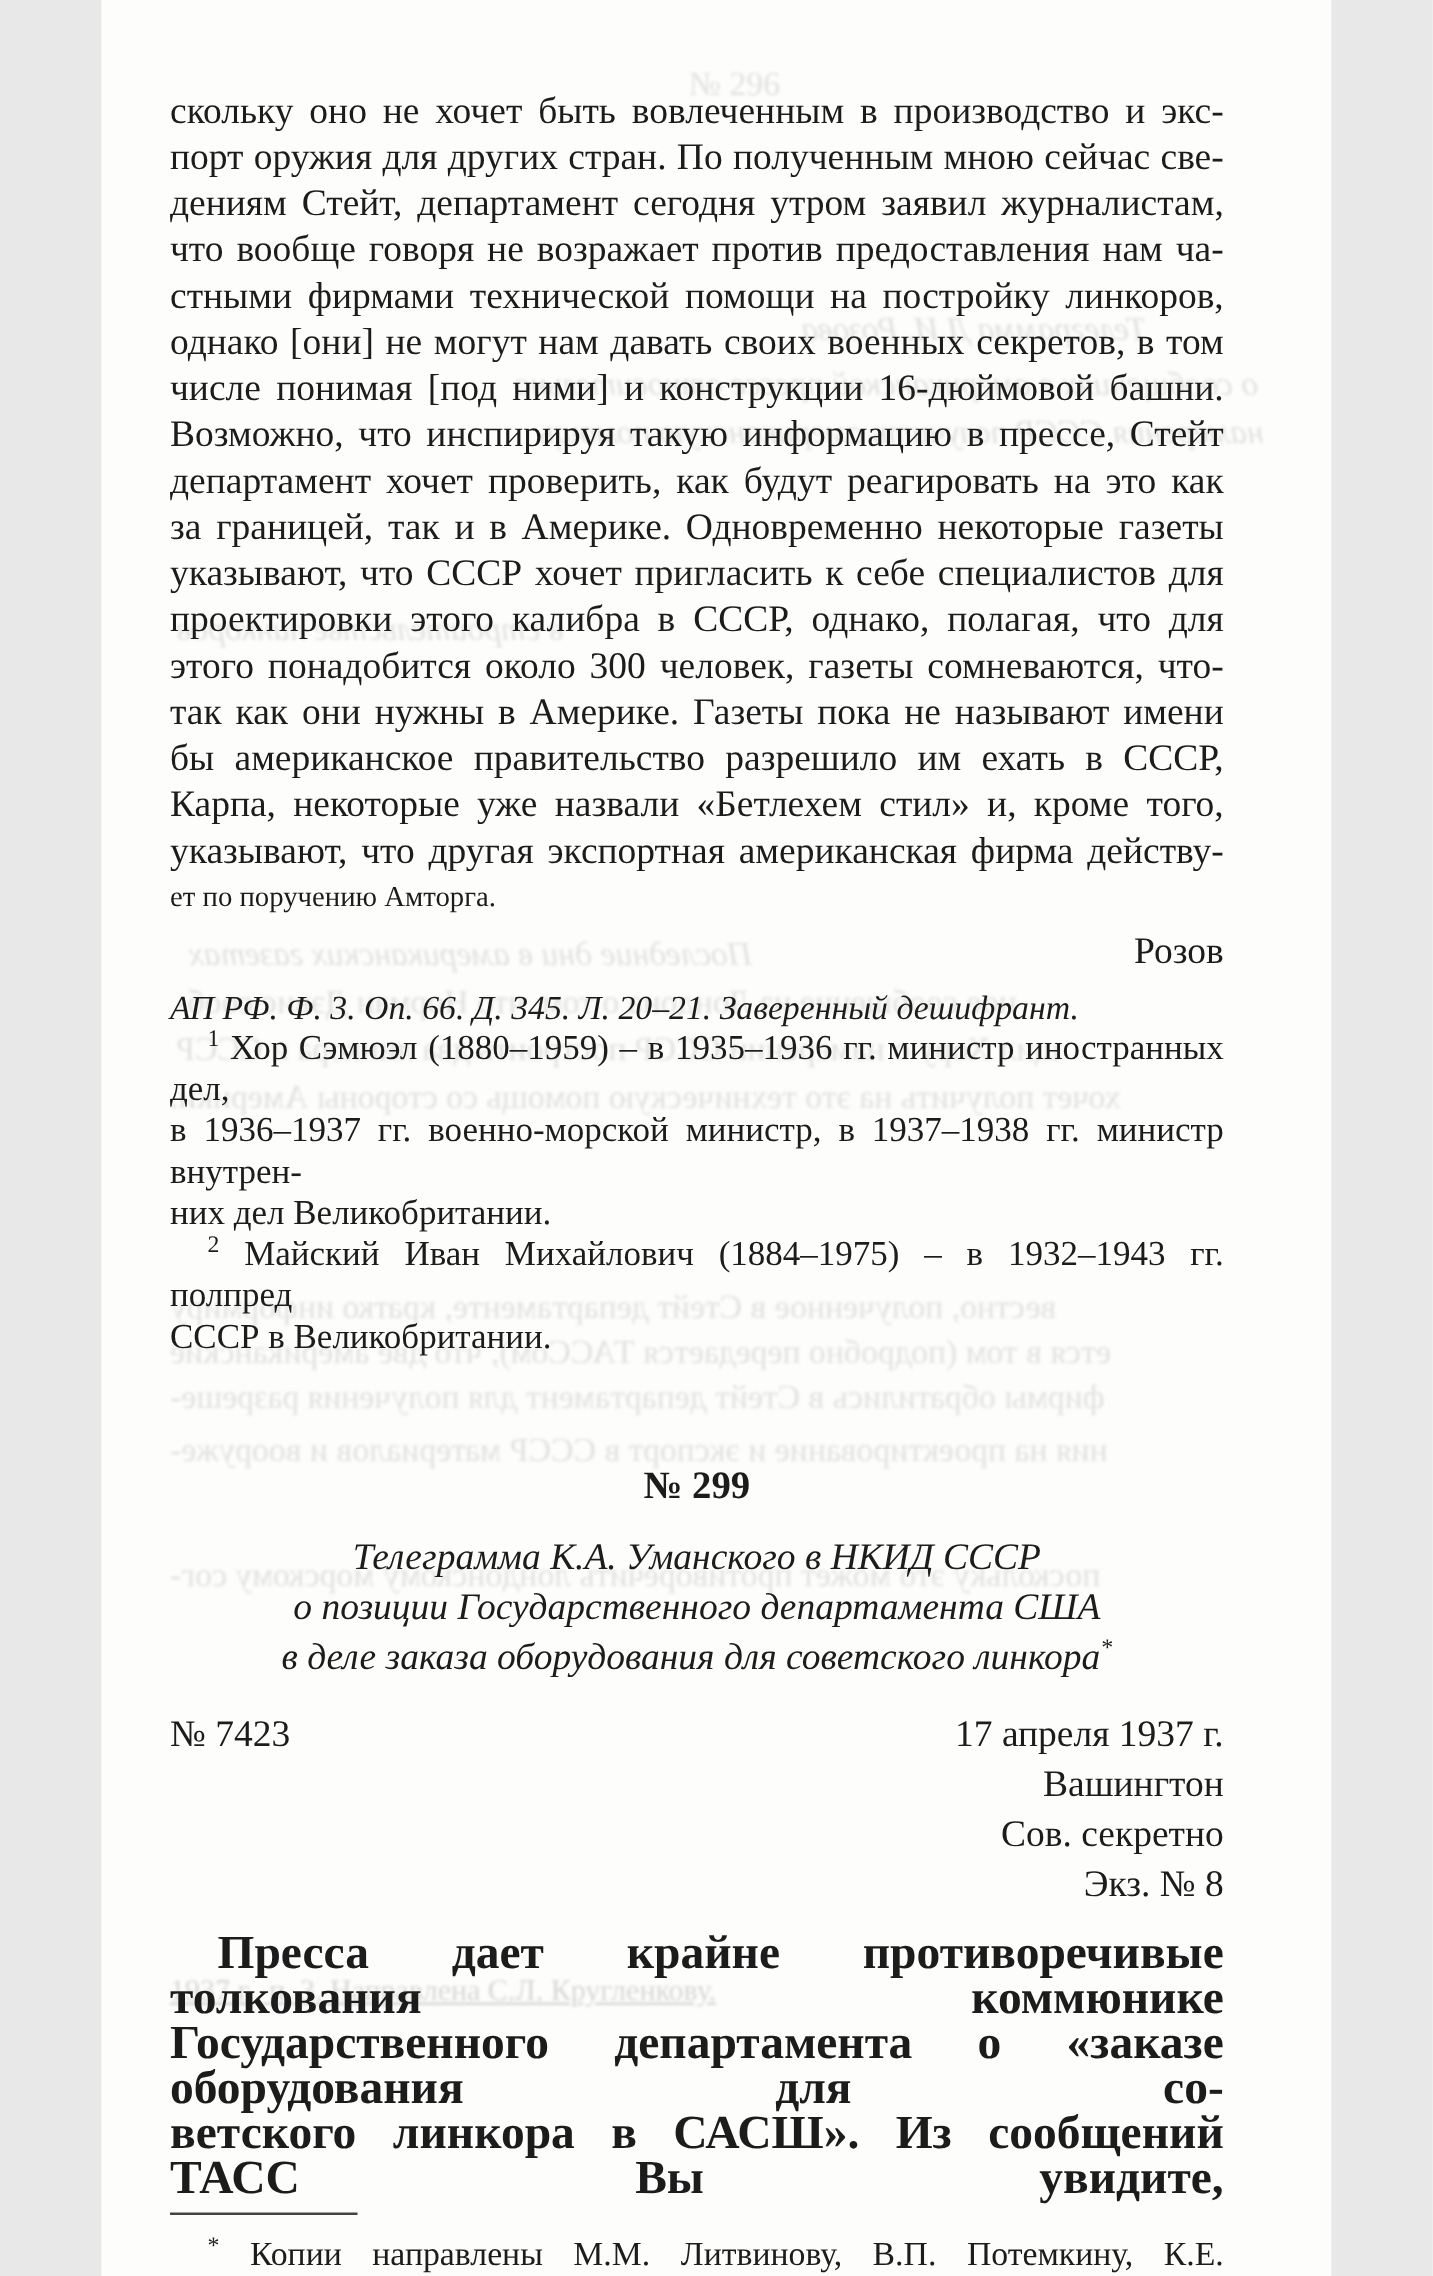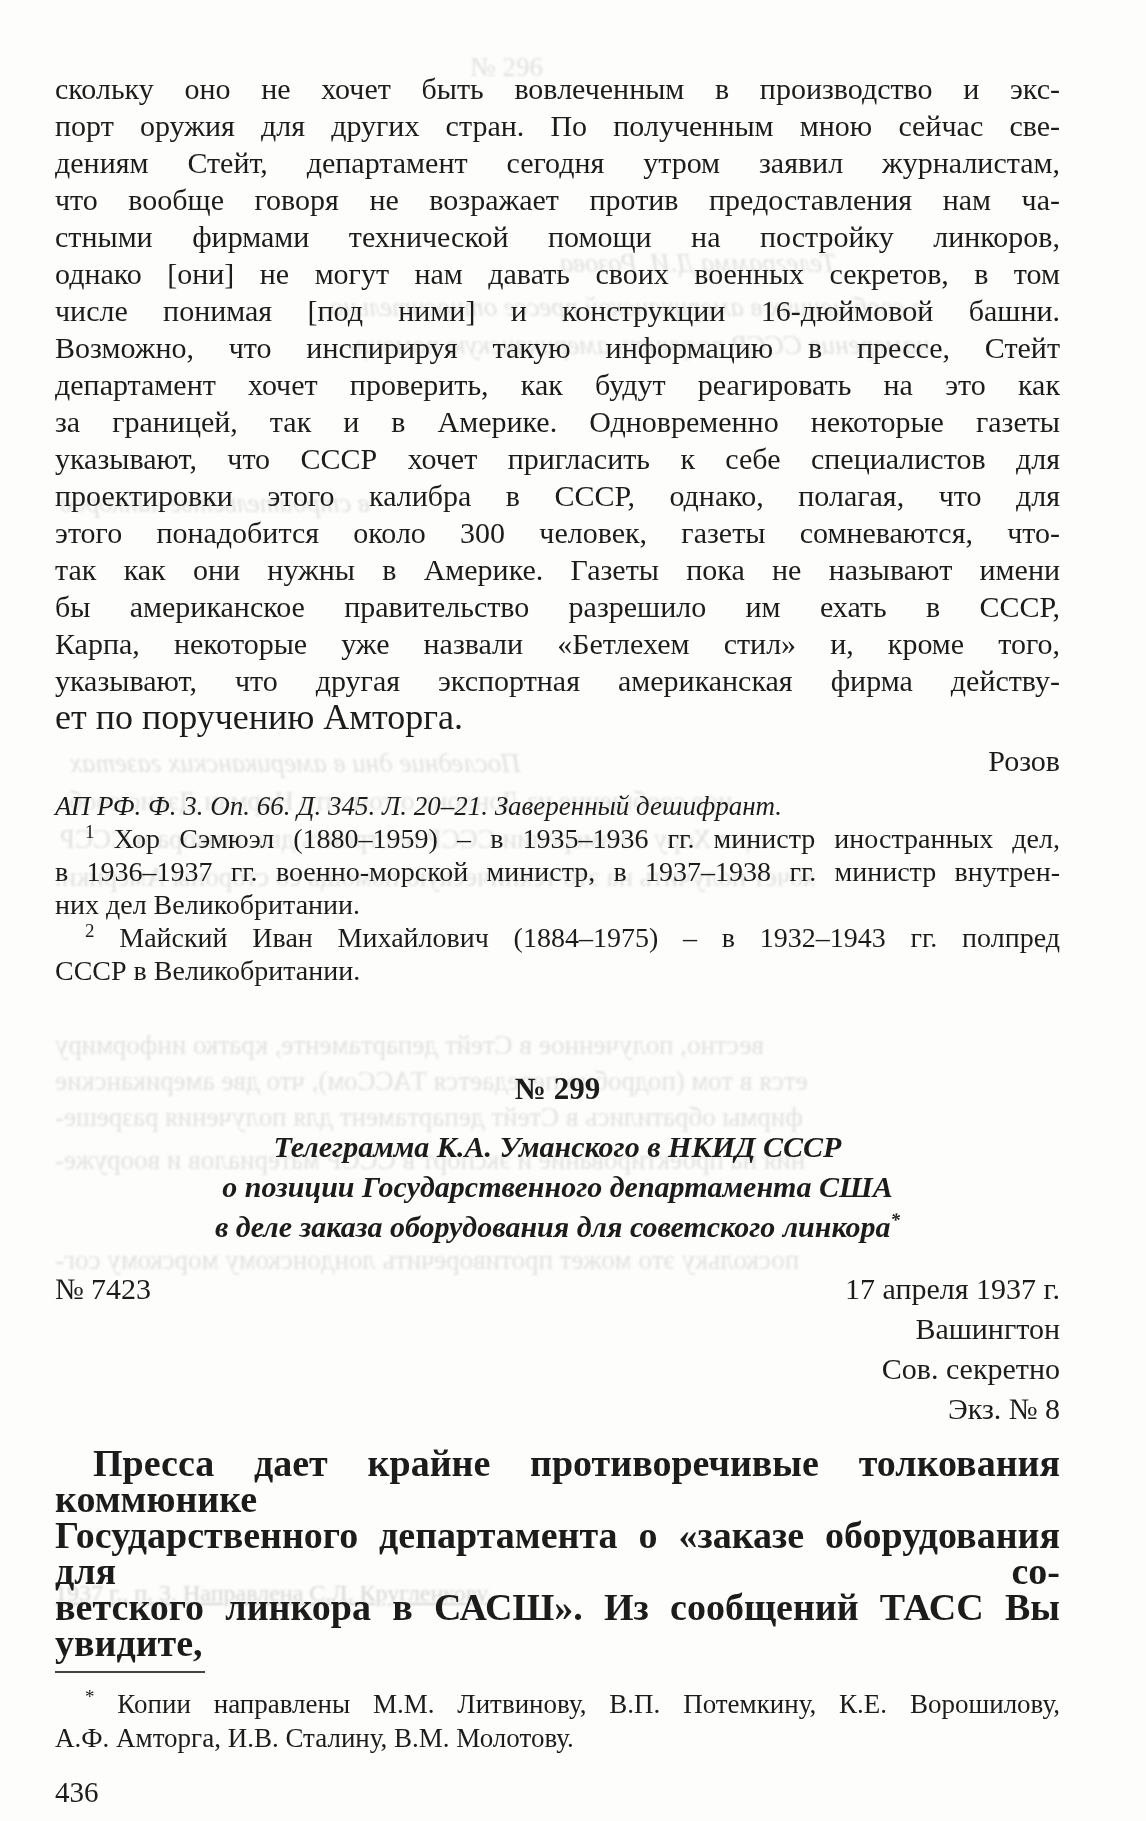--- a/index.html
+++ b/index.html
@@ -1,37 +1,37 @@
 <!DOCTYPE html>
 <html lang="ru"><head>
 <meta charset="utf-8">
 <style>
   html,body{margin:0;padding:0;background:#e8e8e8;}
   .page{
     position:relative;
-    width:1146px;height:1821px;
+    width:984px;height:1821px;
     margin:0 auto;
     background:#fdfdfc;
     overflow:hidden;
     font-family:"Liberation Serif","DejaVu Serif",serif;
     color:#1c1c1c;
   }
   .content{
     position:relative;
     padding:70px 86px 0 55px;
     z-index:2;
   }
   
   .jline{
     font-size:30px;line-height:37px;
     text-align:justify;text-align-last:justify;
     white-space:normal;
   }
   .jlast{
-    font-size:36px;line-height:37px;
+    font-size:23px;line-height:37px;
     text-align:left;
   }
   .signature{
     font-size:30px;line-height:37px;
     text-align:right;margin-top:6px;
   }
   .arch{
     font-size:27px;line-height:32px;
     font-style:italic;margin-top:11px;
   }
@@ -45,21 +45,21 @@
   .fn-line sup,{font-size:19px;}
   sup{font-size:19px;line-height:0;}
   .doc-number-heading{
     margin:82px 0 0 0;
     font-size:31px;line-height:40px;
     font-weight:bold;text-align:center;
   }
   .doc-title{margin-top:18px;text-align:center;}
   .doc-title .tline{
     font-size:30px;line-height:40px;
-    font-weight:bold;font-style:italic;
+    font-weight:normal;font-style:italic;
   }
   .doc-header-row{
     margin-top:22px;
     display:flex;justify-content:space-between;align-items:flex-start;
   }
   .doc-id{font-size:30px;line-height:40px;}
   .dateline{text-align:right;}
   .dateline .dline{font-size:30px;line-height:40px;}
   .para{margin-top:16px;}
   .para .pline{

